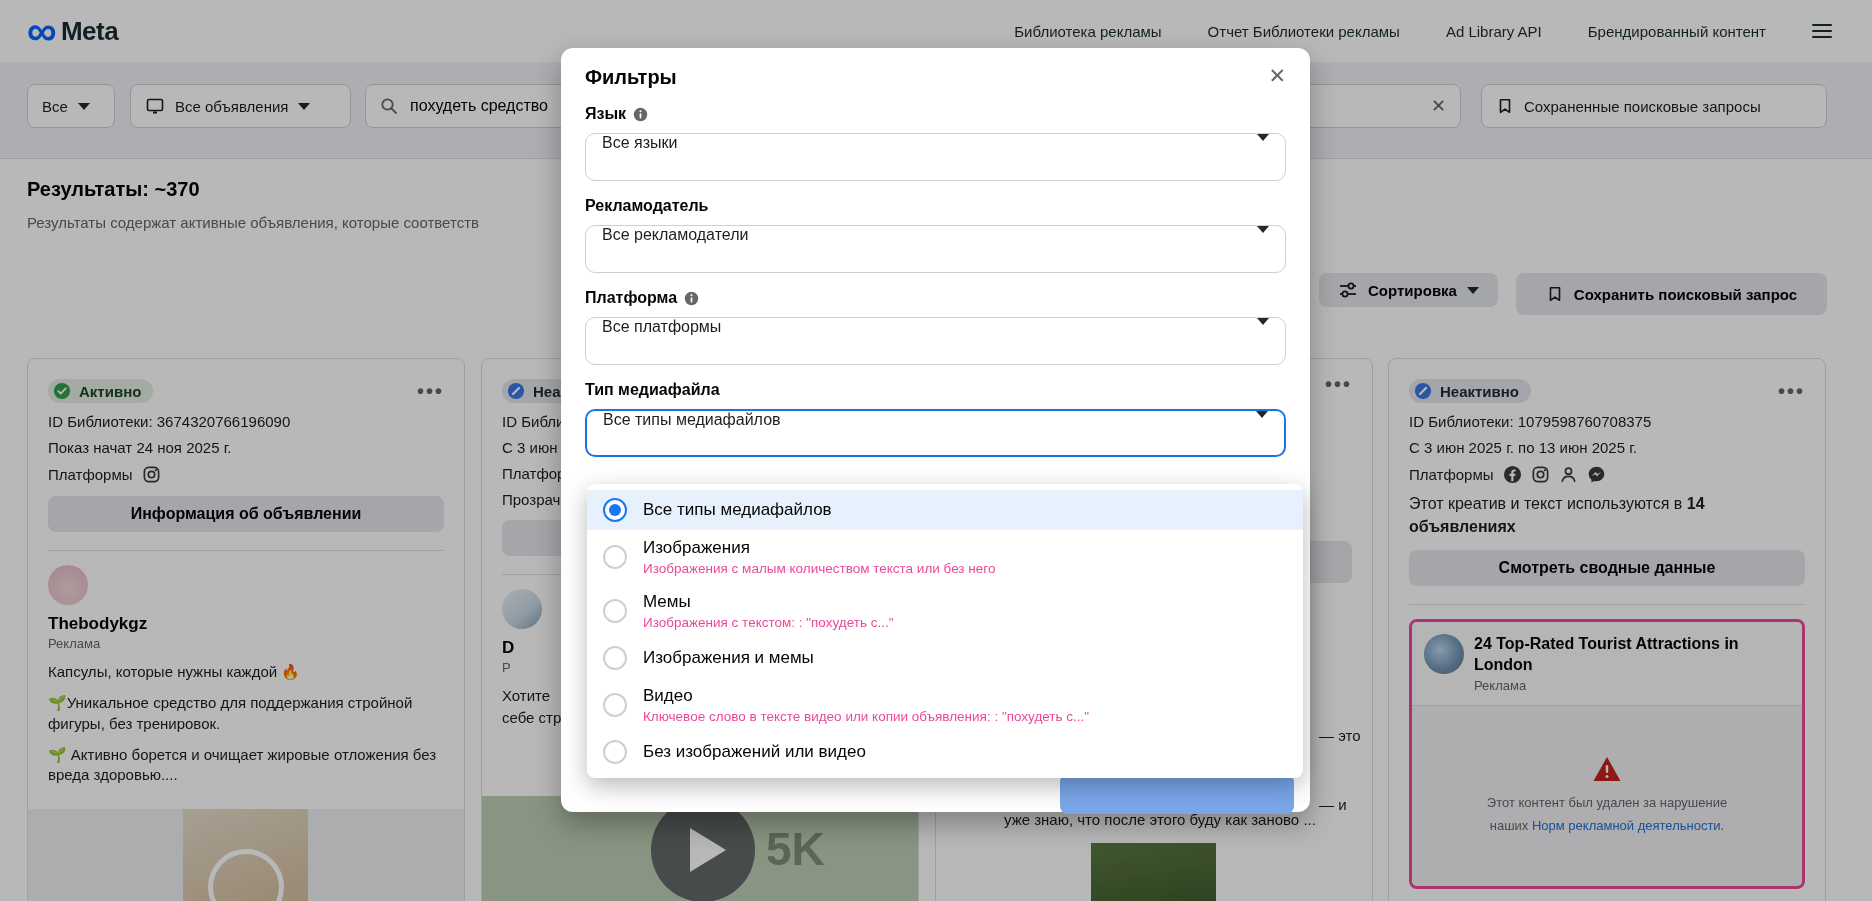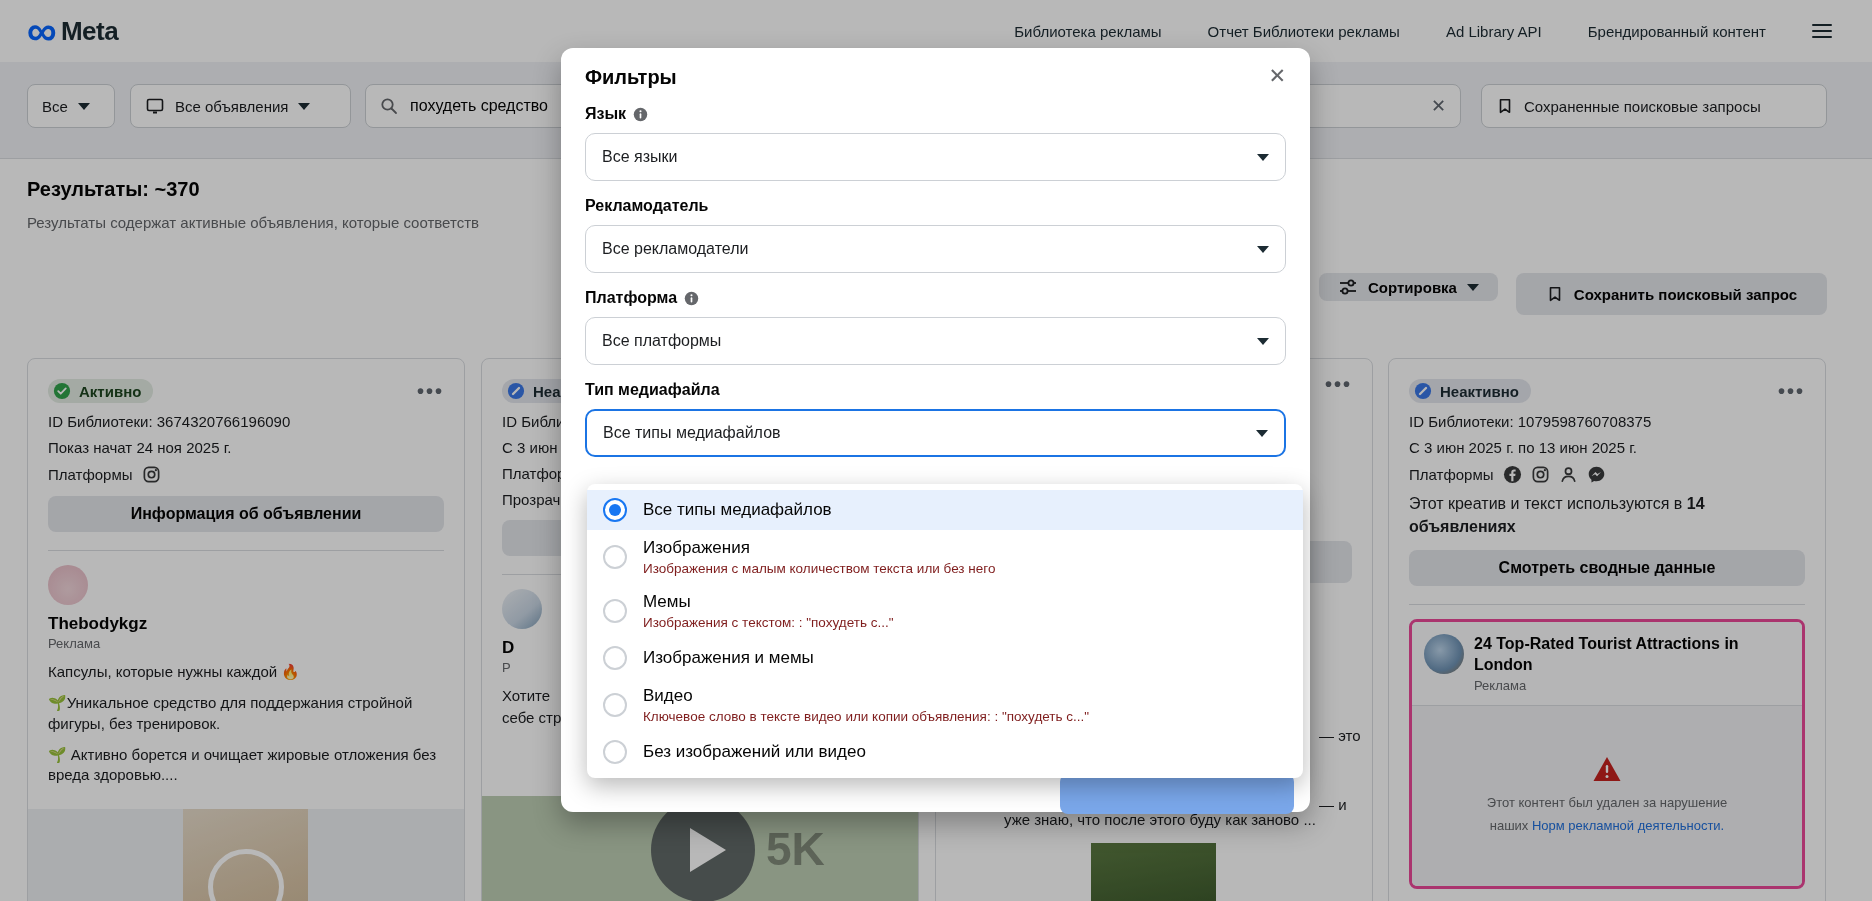--- a/index.html
+++ b/index.html
@@ -21,21 +21,21 @@
   .caret{width:0;height:0;border-left:6px solid transparent;border-right:6px solid transparent;border-top:7px solid #1c2b33;}
   .searchbox{position:absolute;top:84px;left:365px;width:1096px;height:44px;background:#fff;border:1px solid #ccd0d5;
        border-radius:8px;display:flex;align-items:center;padding:0 14px;box-sizing:border-box;gap:10px;}
   .searchbox input{border:none;outline:none;font-size:16px;color:#050505;flex:1;font-family:inherit;background:transparent;}
   .clearx{color:#606770;font-size:18px;cursor:pointer;}
   
   .res-title{position:absolute;left:27px;top:178px;font-size:20px;font-weight:bold;color:#050505;}
   .res-sub{position:absolute;left:27px;top:214px;font-size:15px;color:#65676b;white-space:nowrap;}
   .graybtn{background:#e4e6eb;border:none;border-radius:8px;display:flex;align-items:center;justify-content:center;
        gap:10px;font-size:15px;font-weight:bold;color:#050505;box-sizing:border-box;}
-  .sortbtn{position:absolute;left:1319px;top:273px;width:179px;height:28px;}
+  .sortbtn{position:absolute;left:1319px;top:273px;width:179px;height:34px;}
   .savebtn{position:absolute;left:1516px;top:273px;width:311px;height:42px;}
   
   .card{position:absolute;top:358px;width:438px;height:600px;background:#fff;border:1px solid #dadde1;border-radius:8px;
        box-sizing:border-box;padding:20px;overflow:hidden;}
   .badge-row{display:flex;justify-content:space-between;align-items:center;margin-bottom:10px;}
   .pill{display:inline-flex;align-items:center;gap:8px;padding:3px 12px 3px 5px;border-radius:14px;font-size:15px;font-weight:bold;}
   .pill.active{background:#e3ece3;color:#1e4620;}
   .pill.inactive{background:#e4e7ee;color:#1c2b33;}
   .dots{color:#606770;font-size:20px;font-weight:bold;letter-spacing:2px;line-height:10px;cursor:pointer;}
   .meta-line{font-size:15px;color:#1c1e21;margin:9px 0;white-space:nowrap;}
@@ -65,32 +65,32 @@
   .warn-text{font-size:13px;color:#65676b;line-height:1.8;width:250px;}
   .warn-link{color:#216fdb;}
   
   .overlay{position:absolute;left:0;top:0;width:1872px;height:901px;background:rgba(0,0,0,.28);z-index:40;}
   .modal{position:absolute;left:561px;top:48px;width:749px;height:764px;background:#fff;border-radius:12px;z-index:50;
        box-shadow:0 12px 28px rgba(0,0,0,.3);box-sizing:border-box;padding:18px 24px;}
   .m-title{font-size:20px;font-weight:bold;color:#050505;margin-bottom:14px;}
   .m-close{position:absolute;right:24px;top:16px;font-size:21px;color:#65676b;cursor:pointer;}
   .f-label{display:flex;align-items:center;gap:7px;font-size:16px;font-weight:bold;color:#050505;margin:14px 0 8px;height:22px;}
   .f-label:first-of-type{margin-top:2px;}
-  .select{height:48px;border:1px solid #ccd0d5;border-radius:10px;display:flex;align-items:center;justify-content:space-between;
+  .select{height:48px;border:1px solid #ccd0d5;border-radius:10px;display:flex;justify-content:space-between;
        padding:0 16px;font-size:16px;color:#1c1e21;box-sizing:border-box;cursor:pointer;background:#fff;}
   .select.focused{border:2px solid #1b74e4;}
   .dropdown{position:absolute;left:26px;top:436px;width:716px;background:#fff;border-radius:8px;z-index:60;
        box-shadow:0 8px 24px rgba(0,0,0,.28);padding:6px 0;}
   .opt{display:flex;align-items:center;gap:16px;padding:8px 16px;cursor:pointer;}
   .opt.selected{background:#e7f0fd;}
   .radio{width:24px;height:24px;border-radius:50%;border:2px solid #ccd0d5;box-sizing:border-box;flex:0 0 24px;position:relative;background:#fff;}
   .radio.on{border-color:#1877f2;}
   .radio.on::after{content:"";position:absolute;left:4px;top:4px;width:12px;height:12px;border-radius:50%;background:#1877f2;}
   .opt-label{font-size:17px;color:#050505;}
-  .opt-desc{font-size:13.5px;color:#7f1d1d;margin-top:3px;}
+  .opt-desc{font-size:13.5px;color:#ec4899;margin-top:3px;}
   .applybtn{position:absolute;left:499px;top:726px;width:234px;height:40px;background:#7aa7ea;border-radius:8px;z-index:55;border:none;}
   .icon{flex:0 0 auto;display:inline-flex;}
   .frag{position:absolute;font-size:15px;color:#1c1e21;white-space:nowrap;}
   .btn-ghost3{position:absolute;left:20px;right:20px;top:182px;height:42px;background:#e4e6eb;border-radius:8px;}
 </style>
 </head>
 <body>
 
 <div class="nav">
   <div class="logo">

